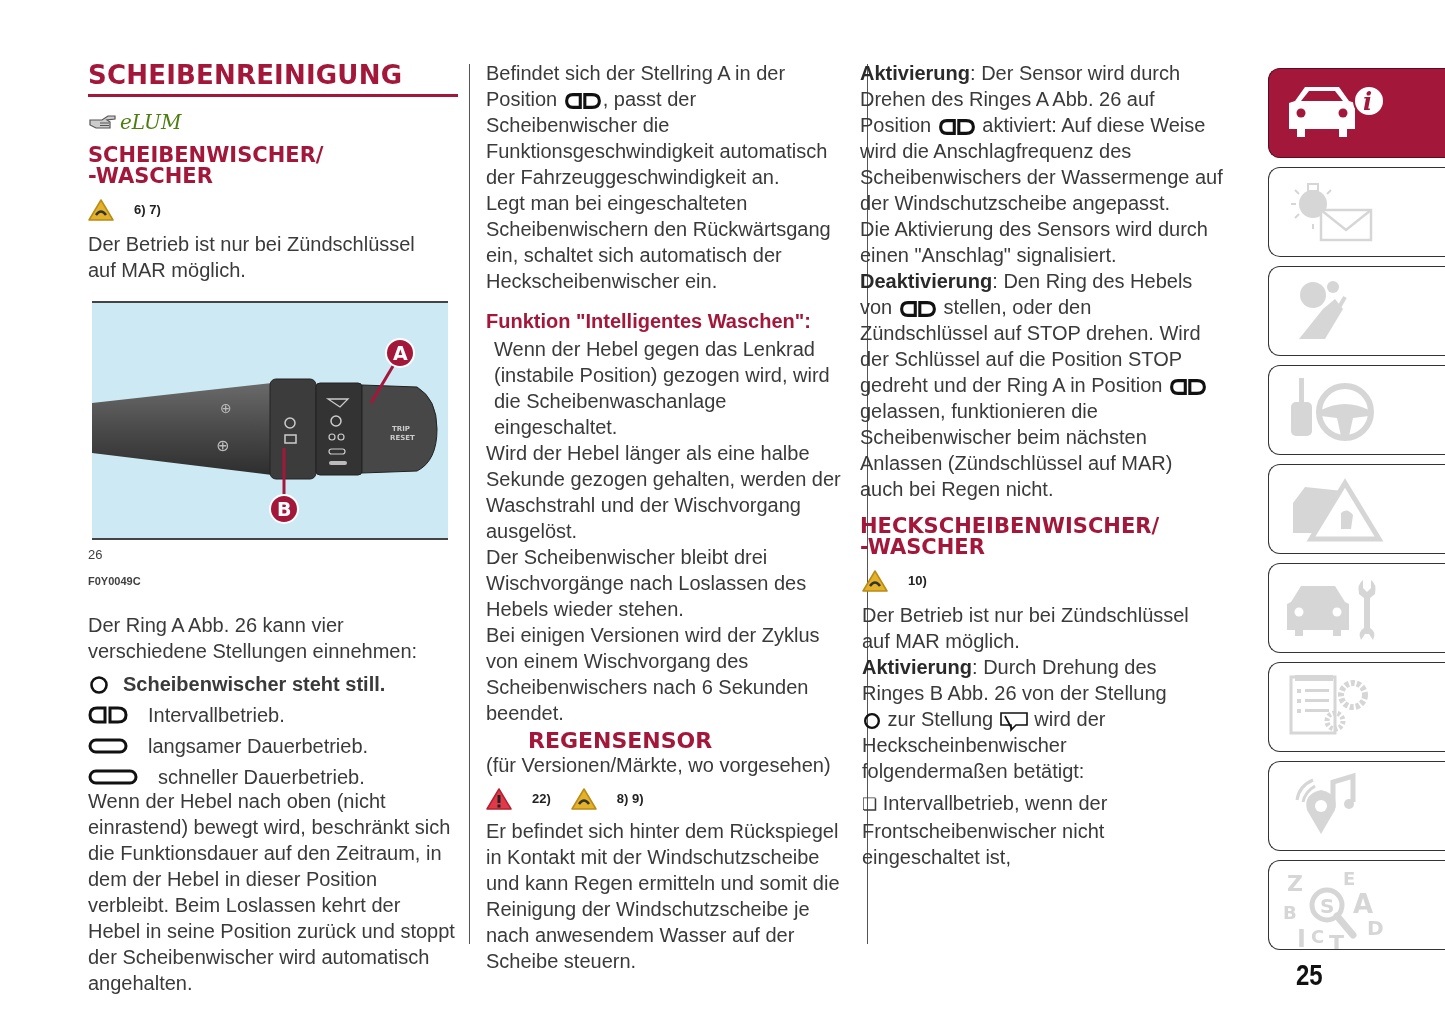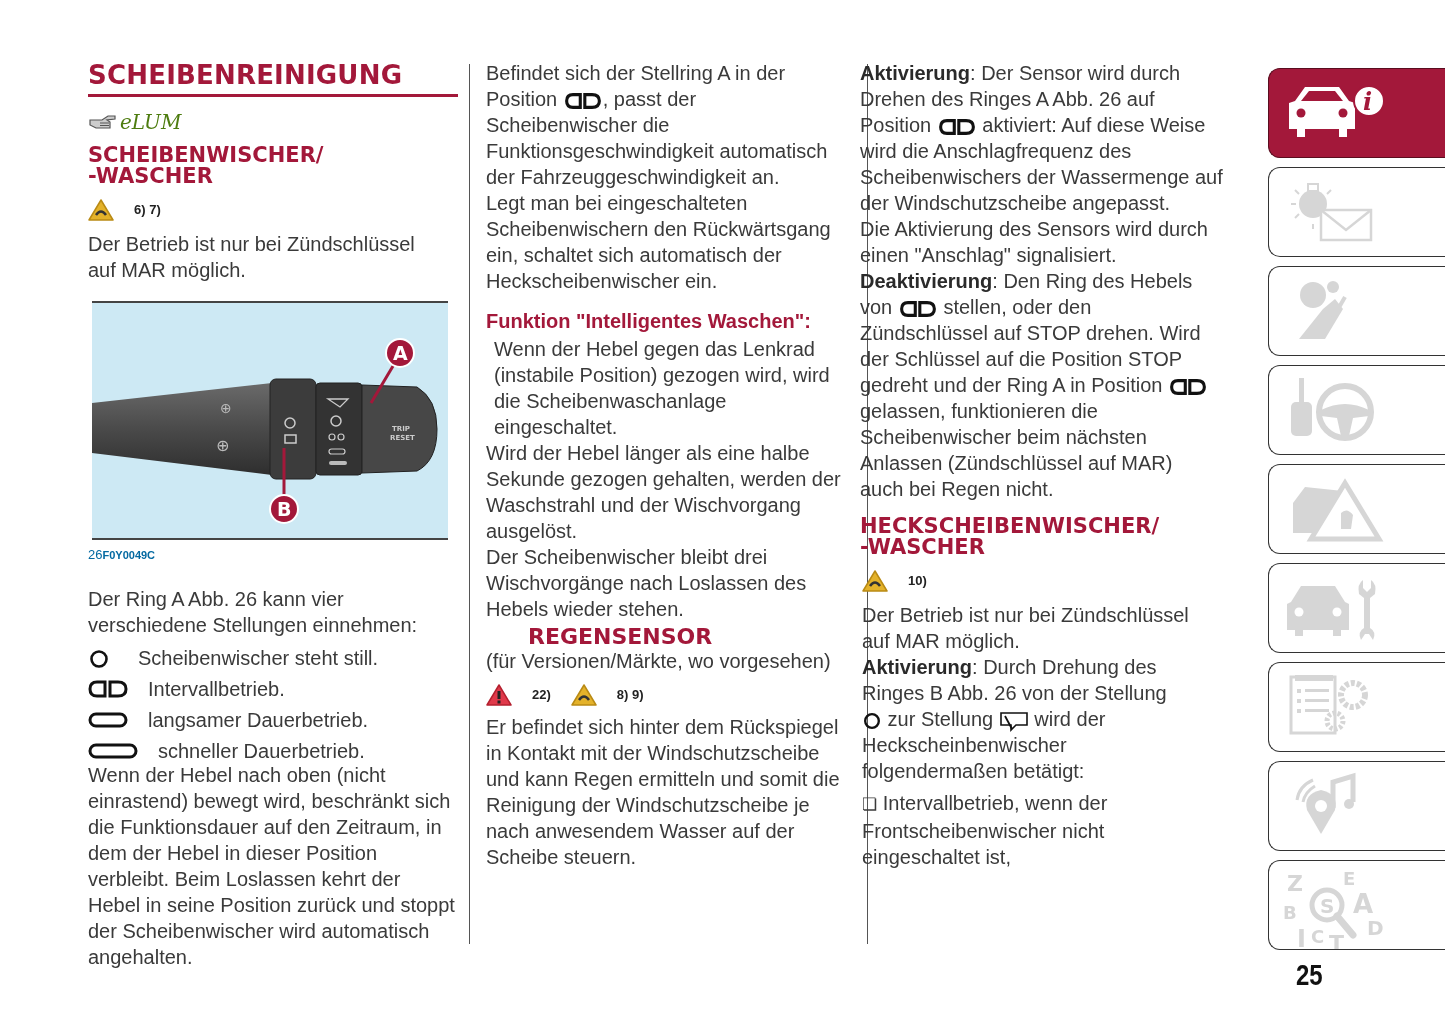--- a/index.html
+++ b/index.html
@@ -17,21 +17,21 @@
   .h2 { font-family:"DejaVu Sans", sans-serif; font-weight:900; color:#a3183a;
         font-size:21px; line-height:21px; margin:0; text-transform:uppercase; }
   .h3 { font-weight:bold; color:#a3183a; font-size:20px; line-height:26px; margin:0; }
   .bold { font-weight:bold; color:#2a2a2a; }
   .warn-row { display:flex; align-items:center; gap:20px; font-size:13px; font-weight:bold; color:#222; height:30px; }
   .tri { width:26px; height:24px; display:inline-block; position:relative; }
   .sym { display:inline-block; vertical-align:middle; }
   .figure { position:relative; width:356px; height:235px; margin-top:0; }
   .fig-img { position:absolute; left:0; top:0; width:356px; height:235px;
              background:#cde9f4; border-top:2px solid #444; border-bottom:2px solid #444; }
-  .fig-cap { display:flex; justify-content:flex-start; font-size:13px; margin-top:6px; color:#0369a1; }
+  .fig-cap { display:flex; justify-content:space-between; font-size:13px; margin-top:6px; color:#404040;flex-direction:column; }
   .fig-cap .code { font-weight:bold; font-size:11px; }
   .pos-row { display:flex; align-items:center; height:31px; }
   .tabs { position:absolute; left:1268px; top:68px; width:177px; }
   .tab { height:88px; margin-bottom:9px; border:1.5px solid #333; border-right:none;
          border-radius:12px 0 0 12px; background:#fff; position:relative; }
   .tab.active { background:#a3183a; border-color:#5a0d1f; }
   .tab svg { position:absolute; left:14px; top:8px; }
   .pagenum { position:absolute; left:1296px; top:958px; font-family:"Liberation Sans", sans-serif;
              font-weight:bold; font-size:30px; color:#111; transform:scaleX(0.8); transform-origin:left; }
 </style>
@@ -108,21 +108,21 @@
     <span class="code">F0Y0049C</span>
   </div>
 
   <p style="margin-top:18px; width:340px;">Der Ring A Abb. 26 kann vier verschiedene Stellungen einnehmen:</p>
 
   <div style="margin-top:4px;">
     <div class="pos-row">
       <svg class="sym" width="22" height="22" viewBox="0 0 22 22">
           <circle cx="11" cy="12" r="7.5" fill="none" stroke="#111" stroke-width="2.6"></circle>
         </svg>
-      <span style="margin-left:28px;">Scheibenwischer steht still.</span>
+      <span style="margin-left:13px;font-weight:bold;">Scheibenwischer steht still.</span>
     </div>
     <div class="pos-row">
       <svg class="sym" width="40" height="22" viewBox="0 0 40 22">
           <path d="M17 4 L9 4 Q2 4 2 11 Q2 18 9 18 L17 18 Z" fill="none" stroke="#111" stroke-width="3"></path>
           <path d="M22 4 L30 4 Q38 4 38 11 Q38 18 30 18 L22 18 Z" fill="none" stroke="#111" stroke-width="3"></path>
         </svg>
       <span style="margin-left:20px;">Intervallbetrieb.</span>
     </div>
     <div class="pos-row">
       <svg class="sym" width="40" height="22" viewBox="0 0 40 22">
@@ -148,20 +148,21 @@
         <path d="M17 4 L9 4 Q2 4 2 11 Q2 18 9 18 L17 18 Z" fill="none" stroke="#111" stroke-width="3.4"></path>
         <path d="M22 4 L30 4 Q38 4 38 11 Q38 18 30 18 L22 18 Z" fill="none" stroke="#111" stroke-width="3.4"></path>
       </svg><span>, passt der Scheibenwischer die Funktionsgeschwindigkeit automatisch der Fahrzeuggeschwindigkeit an.</span>
   </p>
   <p>Legt man bei eingeschalteten Scheibenwischern den Rückwärtsgang ein, schaltet sich automatisch der Heckscheibenwischer ein.</p>
 
   <p class="h3" style="margin-top:14px;">Funktion "Intelligentes Waschen":</p>
   <p style="margin-top:2px; width:350px;margin-left:8px;">Wenn der Hebel gegen das Lenkrad (instabile Position) gezogen wird, wird die Scheibenwaschanlage eingeschaltet.</p>
   <p style="width:368px;">Wird der Hebel länger als eine halbe Sekunde gezogen gehalten, werden der Waschstrahl und der Wischvorgang ausgelöst.</p>
   <p style="width:340px;">Der Scheibenwischer bleibt drei Wischvorgänge nach Loslassen des Hebels wieder stehen.</p>
+  <p style="width:350px;">Bei einigen Versionen wird der Zyklus von einem Wischvorgang des Scheibenwischers nach 6 Sekunden beendet.</p>
 
   <div class="h2" style="font-size:22px; margin-top:4px; line-height:22px;margin-left:42px;">REGENSENSOR</div>
   <p>(für Versionen/Märkte, wo vorgesehen)</p>
 
   <div class="warn-row" style="margin-top:6px;">
     <svg class="tri" viewBox="0 0 26 24">
       <path d="M13 2 L25 22 L1 22 Z" fill="#e0394a" stroke="#b4202f" stroke-width="1.5" stroke-linejoin="round"></path>
       <rect x="11.5" y="8" width="3" height="8" fill="#222"></rect>
         <rect x="11.5" y="17.5" width="3" height="3" fill="#222"></rect>
     </svg>

